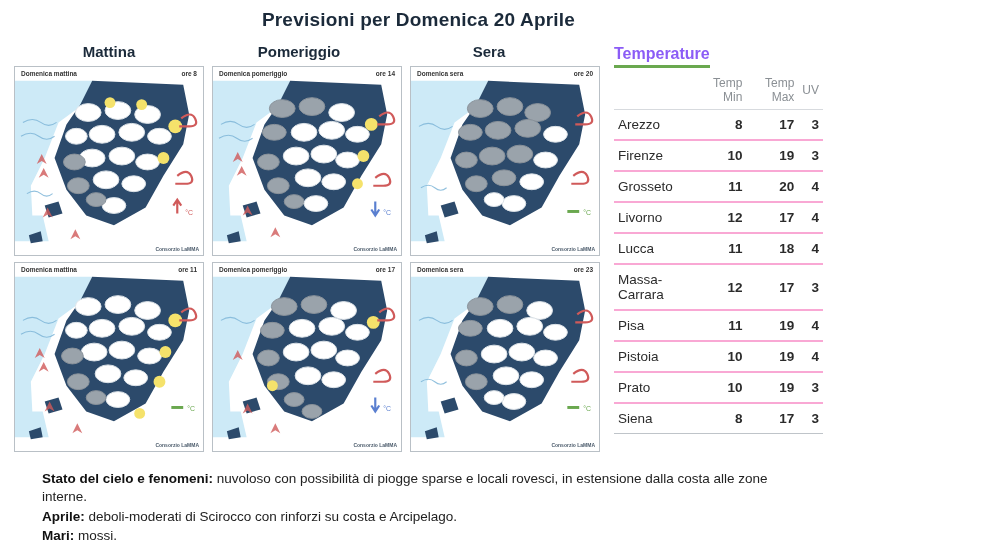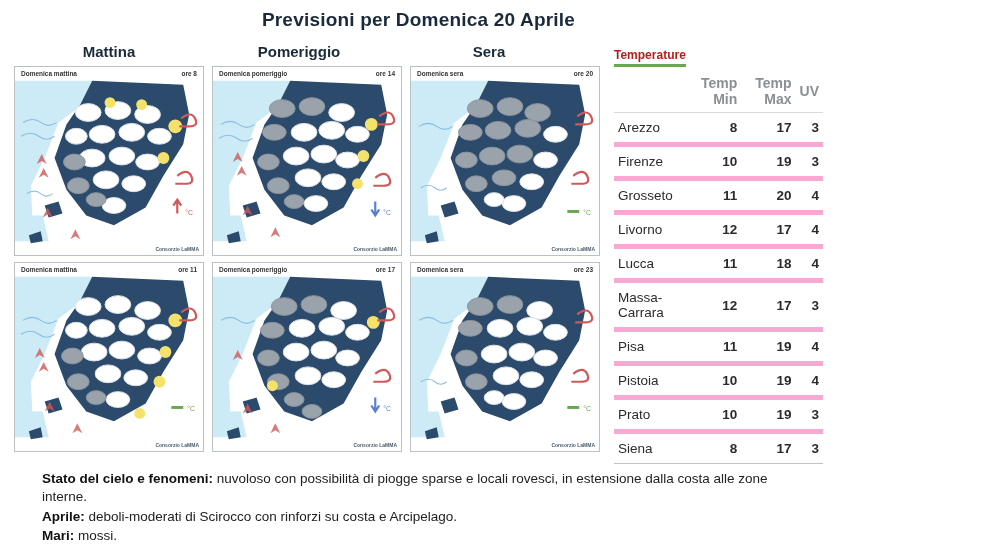--- a/index.html
+++ b/index.html
@@ -83,45 +83,45 @@
     color: #4b5b6b;
     z-index: 6;
     font-weight: bold;
   }
   .map-svg { position: absolute; inset: 0; }
   .temp-col {
     flex: 1;
     padding-top: 2px;
   }
   .temp-title {
-    font-size: 12px;
+    font-size: 16px;
     font-weight: bold;
-    color: #b91c1c;
+    color: #8b5cf6;
     border-bottom: 3px solid #6aa84f;
     display: inline-block;
     padding-bottom: 2px;
     margin-bottom: 6px;
   }
   table.temps {
     width: 100%;
     border-collapse: collapse;
     font-size: 13.5px;
   }
   table.temps th {
-    font-weight: bold;
+    font-weight: normal;
     color: #8a8f94;
-    font-size: 14px;
+    font-size: 12px;
     padding: 2px 4px 5px 4px;
     text-align: right;
     border-bottom: 1px solid #d7dade;
   }
   table.temps th.city-h { text-align: left; }
   table.temps td {
     padding: 7px 4px;
-    border-bottom: 5px solid #f9a8d4;
+    border-bottom: 2px solid #f9a8d4;
     text-align: right;
     color: #2b2b2b;
     font-weight: bold;
   }
   table.temps td.city {
     text-align: left;
     font-weight: normal;
     color: #2b2b2b;
     font-size: 13.5px;
   }

